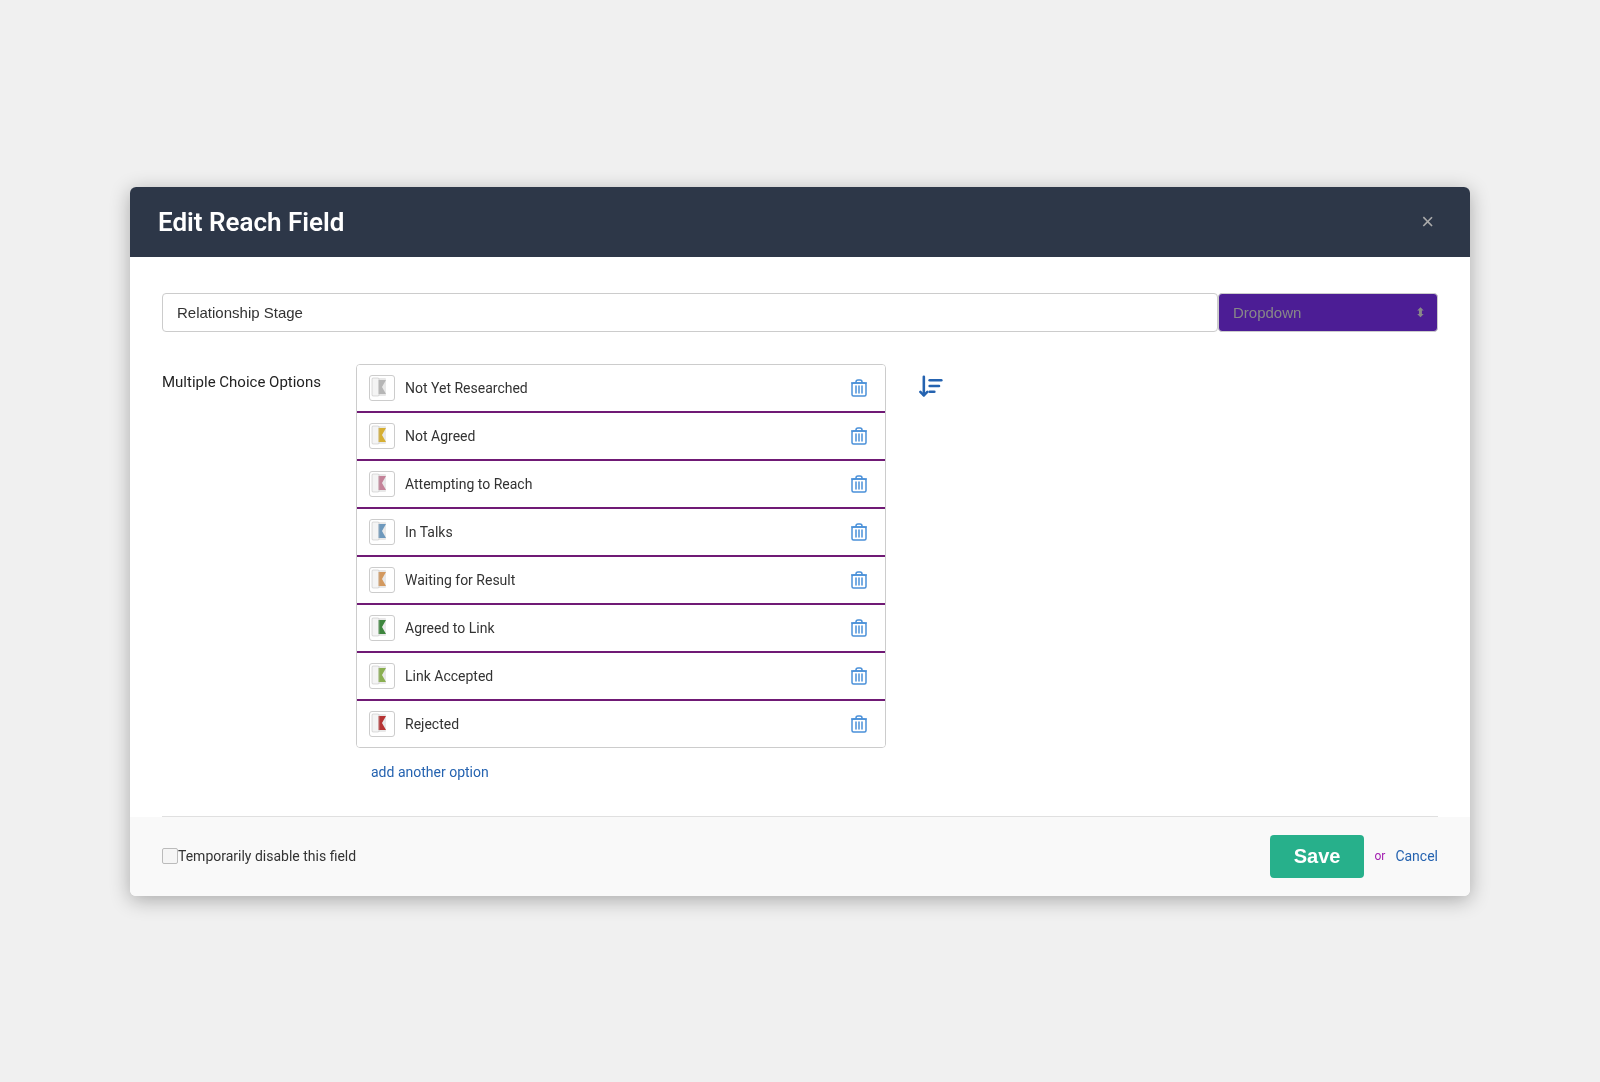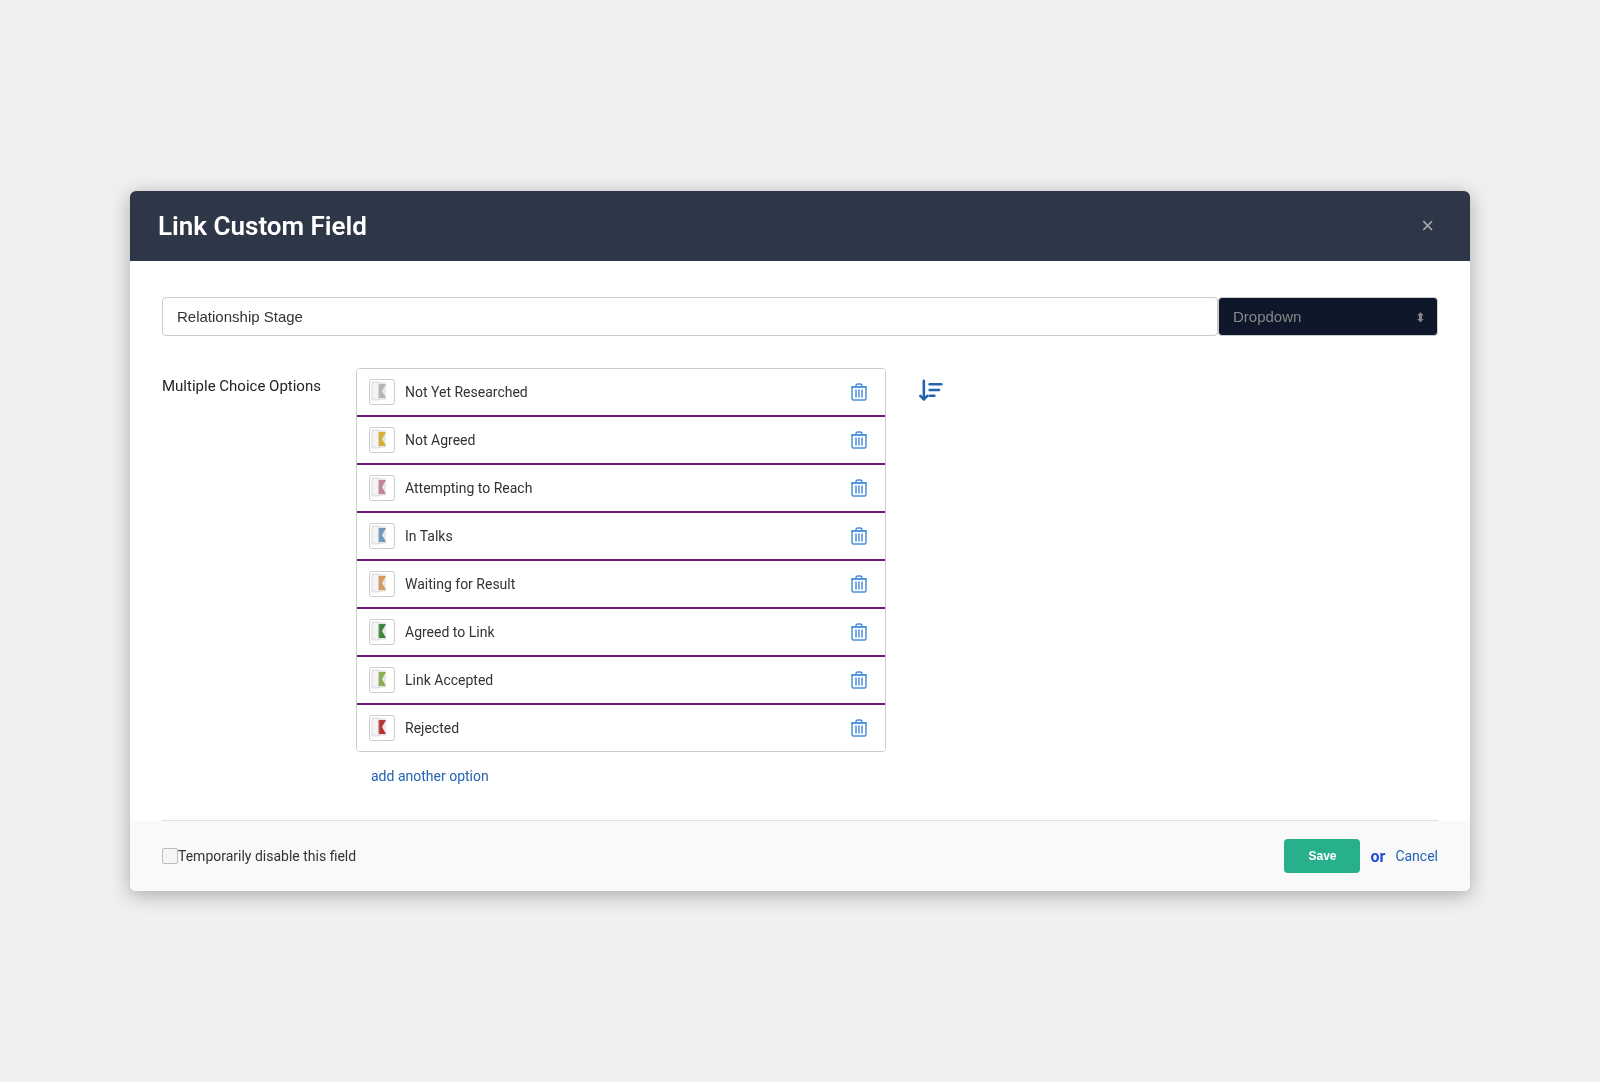--- a/index.html
+++ b/index.html
@@ -59,21 +59,21 @@
       color: #333;
       outline: none;
     }
     .field-type-select {
       width: 220px;
       padding: 10px 14px;
       border: 1px solid #ccc;
       border-radius: 4px;
       font-size: 15px;
       color: #888;
-      background: #0f172a;
+      background: #4c1d95;
       appearance: none;
       -webkit-appearance: none;
       cursor: pointer;
     }
     .select-wrapper {
       position: relative;
       width: 220px;
     }
     .select-wrapper::after {
       content: '⬍';
@@ -192,28 +192,27 @@
       display: flex;
       align-items: center;
       gap: 10px;
     }
     .save-btn {
       background: #27b08b;
       color: #fff;
       border: none;
       border-radius: 4px;
       padding: 10px 24px;
+      font-size: 20px;
+      font-weight: 600;
+      cursor: pointer;
+    }
+    .or-text {
       font-size: 12px;
-      font-weight: 600;
-      cursor: pointer;
-    }
-    .or-text {
-      font-size: 16px;
-      color: #1d4ed8;
-      font-weight: bold;
+      color: #a21caf;
     }
     .cancel-link {
       color: #2563b0;
       font-size: 14px;
       cursor: pointer;
       text-decoration: none;
     }
 
     .option-icon svg {
       width: 22px;
@@ -230,21 +229,21 @@
       align-items: center;
       line-height: 1;
     }
   </style>
 </head>
 <body>
 
 <div class="modal">
 
   <div class="modal-header">
-    <span class="modal-title">Link Custom Field</span>
+    <span class="modal-title">Edit Reach Field</span>
     <button class="close-btn">×</button>
   </div>
 
   <div class="modal-body">
 
     <div class="field-row">
       <input type="text" class="field-name-input" value="Relationship Stage" style="">
       <div class="select-wrapper">
         <select class="field-type-select">
           <option>Dropdown</option>

